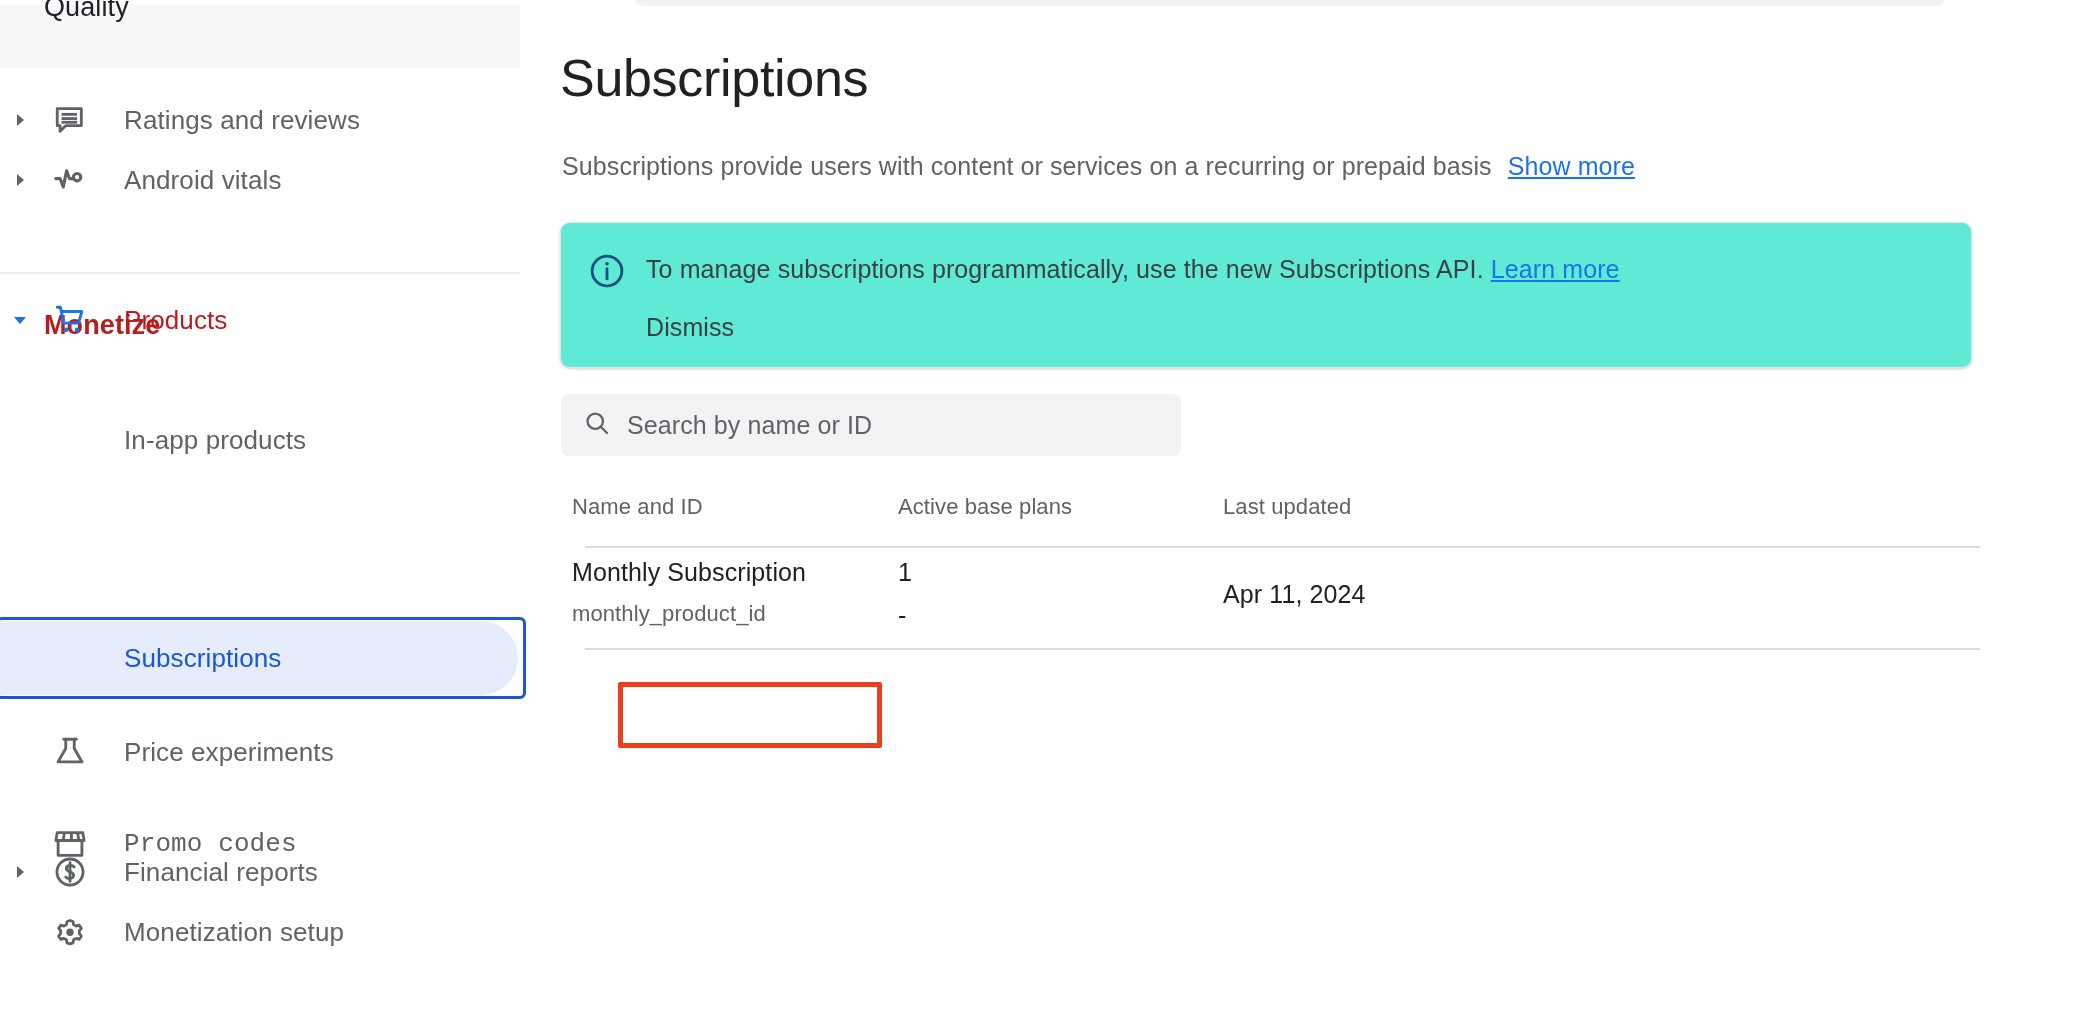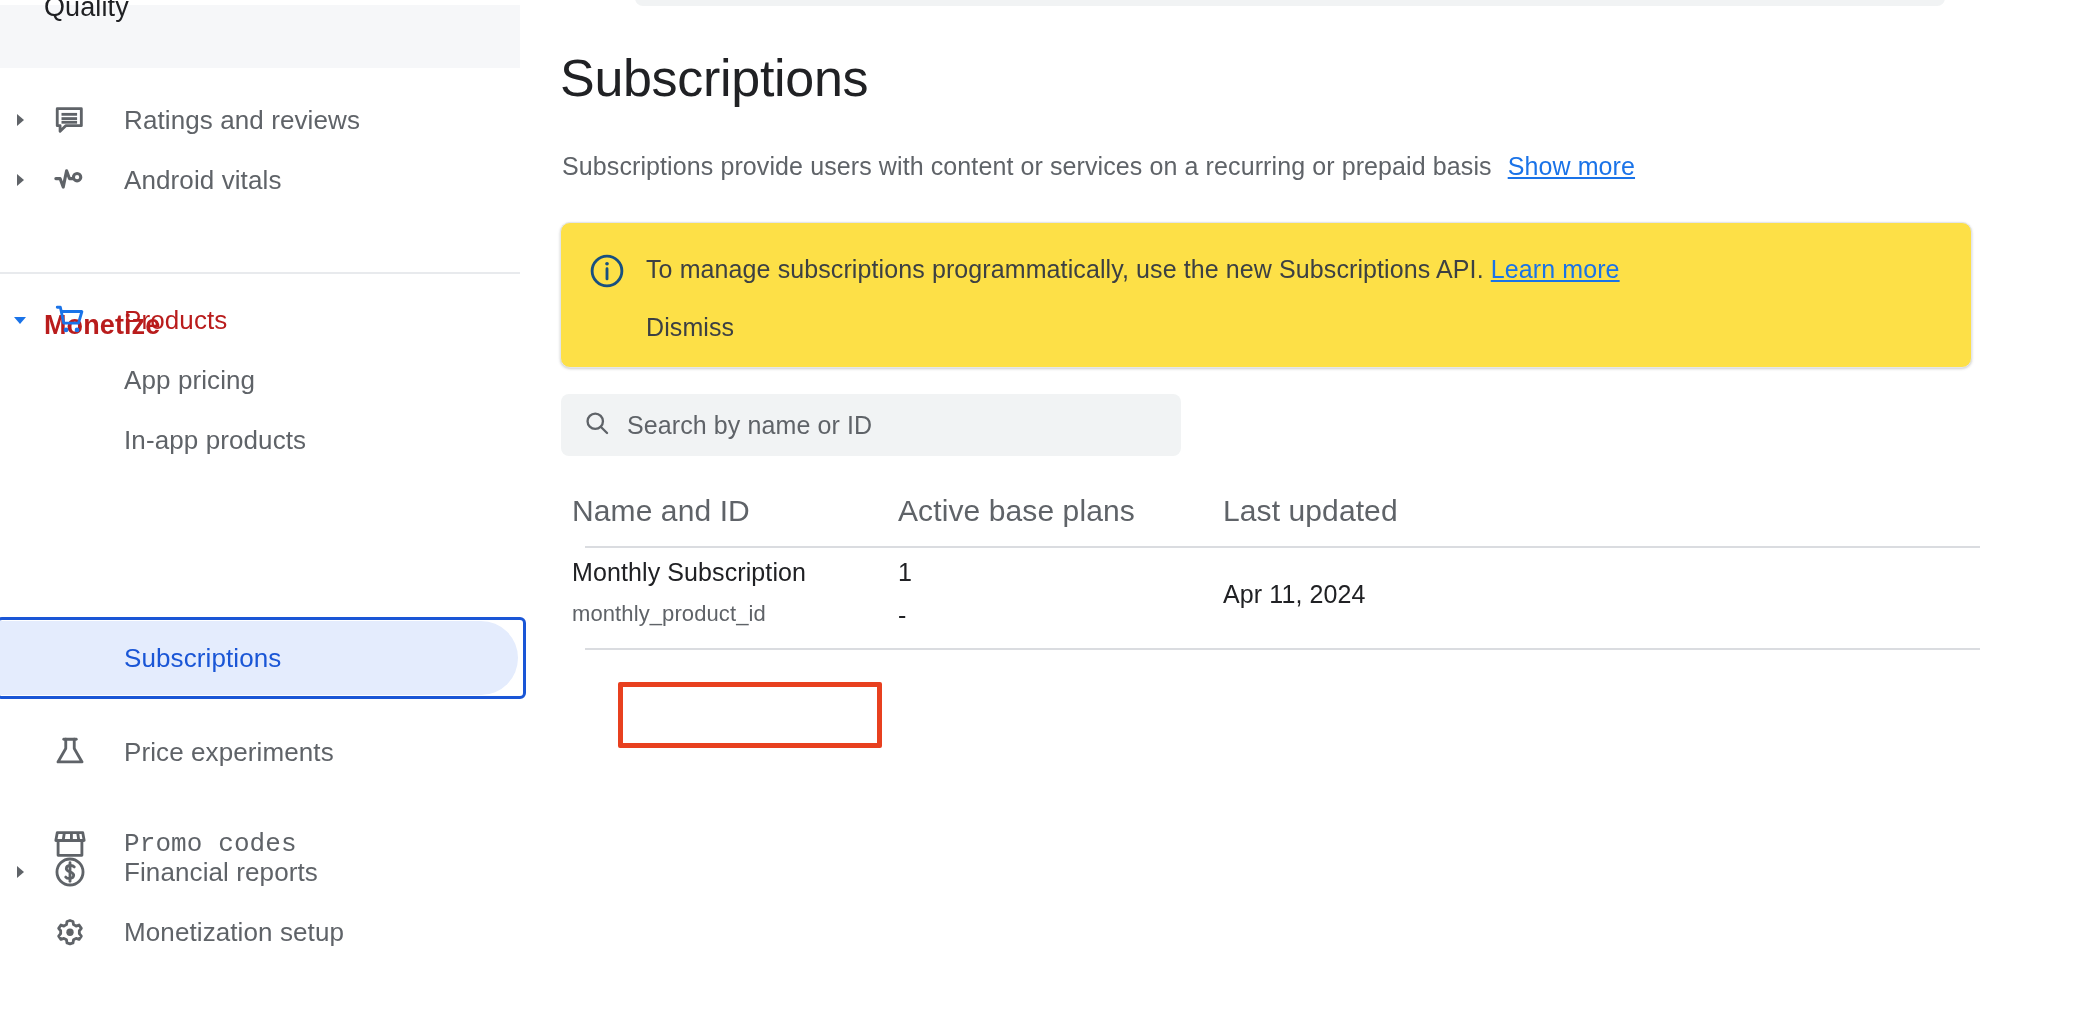--- a/index.html
+++ b/index.html
@@ -129,21 +129,21 @@
   }
   .page-subtitle .showmore {
     color: #1a73e8; text-decoration: underline; cursor: pointer;
     margin-left: 16px;
   }
 
   
   .banner {
     position: absolute; left: 0px; top: 222px;
     width: 1412px; height: 146px;
-    background: #fde047;
+    background: #5eead4;
     border: 1px solid #e4e6e9;
     border-radius: 10px;
     box-shadow: 0 1px 3px rgba(60,64,67,0.18), 0 1px 2px rgba(60,64,67,0.08);
   }
   .banner-icon {
     position: absolute; left: 27px; top: 29px;
     width: 38px; height: 38px;
     color: #185080;
   }
   .banner-text {
@@ -179,21 +179,21 @@
     transform: translateY(-50%);
     font-size: 25px; color: #5f6368;
     letter-spacing: 0.1px;
   }
 
   
   .tbl { position: absolute; left: 0px; top: 494px; width: 1420px; }
   .tbl-head { position: relative; height: 52px; }
   .th {
     position: absolute; top: 0;
-    font-size: 30px; color: #5f6368; font-weight: 500;
+    font-size: 22px; color: #5f6368; font-weight: 500;
     letter-spacing: 0.1px; white-space: nowrap;
   }
   .th.c0 { left: 12px; }
   .th.c1 { left: 338px; }
   .th.c2 { left: 663px; }
   .row-divider {
     position: absolute; left: 25px;
     width: 1395px; height: 2px;
     background: #dadce0;
   }
@@ -273,23 +273,20 @@
       <span class="nav-icon">
         <svg width="34" height="34" viewBox="0 0 24 24" fill="none" stroke="currentColor" stroke-width="2" stroke-linecap="round" stroke-linejoin="round">
           <path d="M3 3 H5.2 L7.6 14.2 H18 L20.4 6 H6"></path>
           <circle cx="9.2" cy="19" r="1.7" fill="currentColor" stroke="none"></circle>
           <circle cx="17" cy="19" r="1.7" fill="currentColor" stroke="none"></circle>
         </svg>
       </span>
       <span class="nav-label">Products</span>
     </div>
 
-    <div class="nav-item sub" style="top:340px;">
-      <span class="nav-label">App pricing</span>
-    </div>
 
     <div class="nav-item sub" style="top:400px;">
       <span class="nav-label">In-app products</span>
     </div>
 
     <div class="selected-wrap">
       <div class="selected-pill"></div>
       <div class="selected-ring"></div>
       <span class="selected-label">Subscriptions</span>
     </div>

